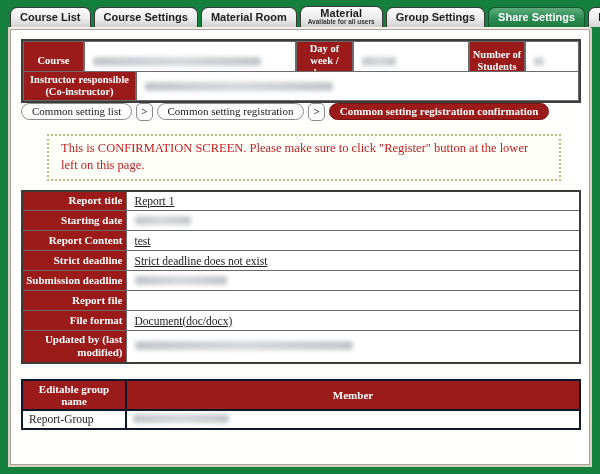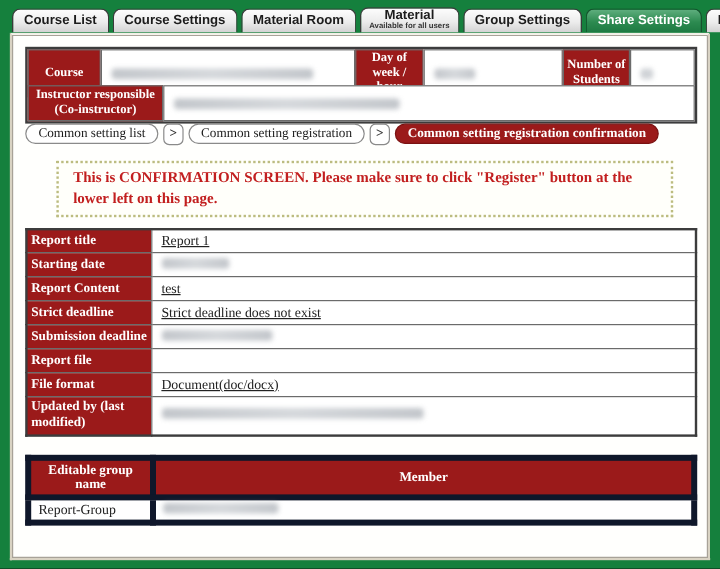--- a/index.html
+++ b/index.html
@@ -46,33 +46,33 @@
   
   .breadcrumb { display:flex; align-items:flex-start; gap:4px; height:19px; }
   .crumb { border:1px solid #8a8a8a; border-radius:9px; background:#fff;
            padding:1px 10px 2px; font-size:11px; color:#1a1a1a; white-space:nowrap; cursor:pointer; }
   .crumb.active { background:#9b1a1a; border-color:#7a1212; color:#fff; font-weight:bold; cursor:default; }
   .crumb-sep { border:1px solid #8a8a8a; border-radius:5px; background:#fff;
                font-size:11px; font-weight:bold; color:#333; padding:0 4px 1px; line-height:15px; }
 
   
   .confirm { margin:12px 18px 0 26px; border:2px dotted #bcbc80; background:#fffffa;
-             padding:4px 12px 5px; color:#c21f1f; font-weight:bold; font-size:12.5px; line-height:1.35; }
+             padding:4px 12px 5px; color:#c21f1f; font-weight:normal; font-size:12.5px; line-height:1.35; }
 
   
   table { border-collapse:collapse; }
   .report-table { margin-top:9px; width:560px; border:2px solid #3c3c3c; }
   .report-table td { border:1px solid #6b6b6b; }
   td.rlbl { background:#9b1a1a; color:#fff; font-weight:bold; font-size:11px;
-            text-align:left; width:104px; padding:2px 3px; line-height:1.2; }
+            text-align:right; width:104px; padding:2px 3px; line-height:1.2; }
   td.rval { background:#fff; font-size:11.5px; color:#222; padding:2px 8px; height:20px;text-decoration:underline; }
 
   
   .group-table { margin-top:15px; width:560px; border:2px solid #3c3c3c; }
-  .group-table td, .group-table th { border:5px solid #0f172a;margin-top:12px; }
+  .group-table td, .group-table th { border:2px solid #0f172a;margin-top:12px; }
   th.ghead { background:#9b1a1a; color:#fff; font-weight:bold; font-size:11px;
              text-align:center; padding:2px 3px; height:17px; }
   th.ghead.gcol1 { width:104px; }
   td.gval { background:#fff; font-size:11.5px; color:#222; padding:2px 6px; height:19px; }
 </style>
 </head>
 <body>
 
 <div class="screen">
 

